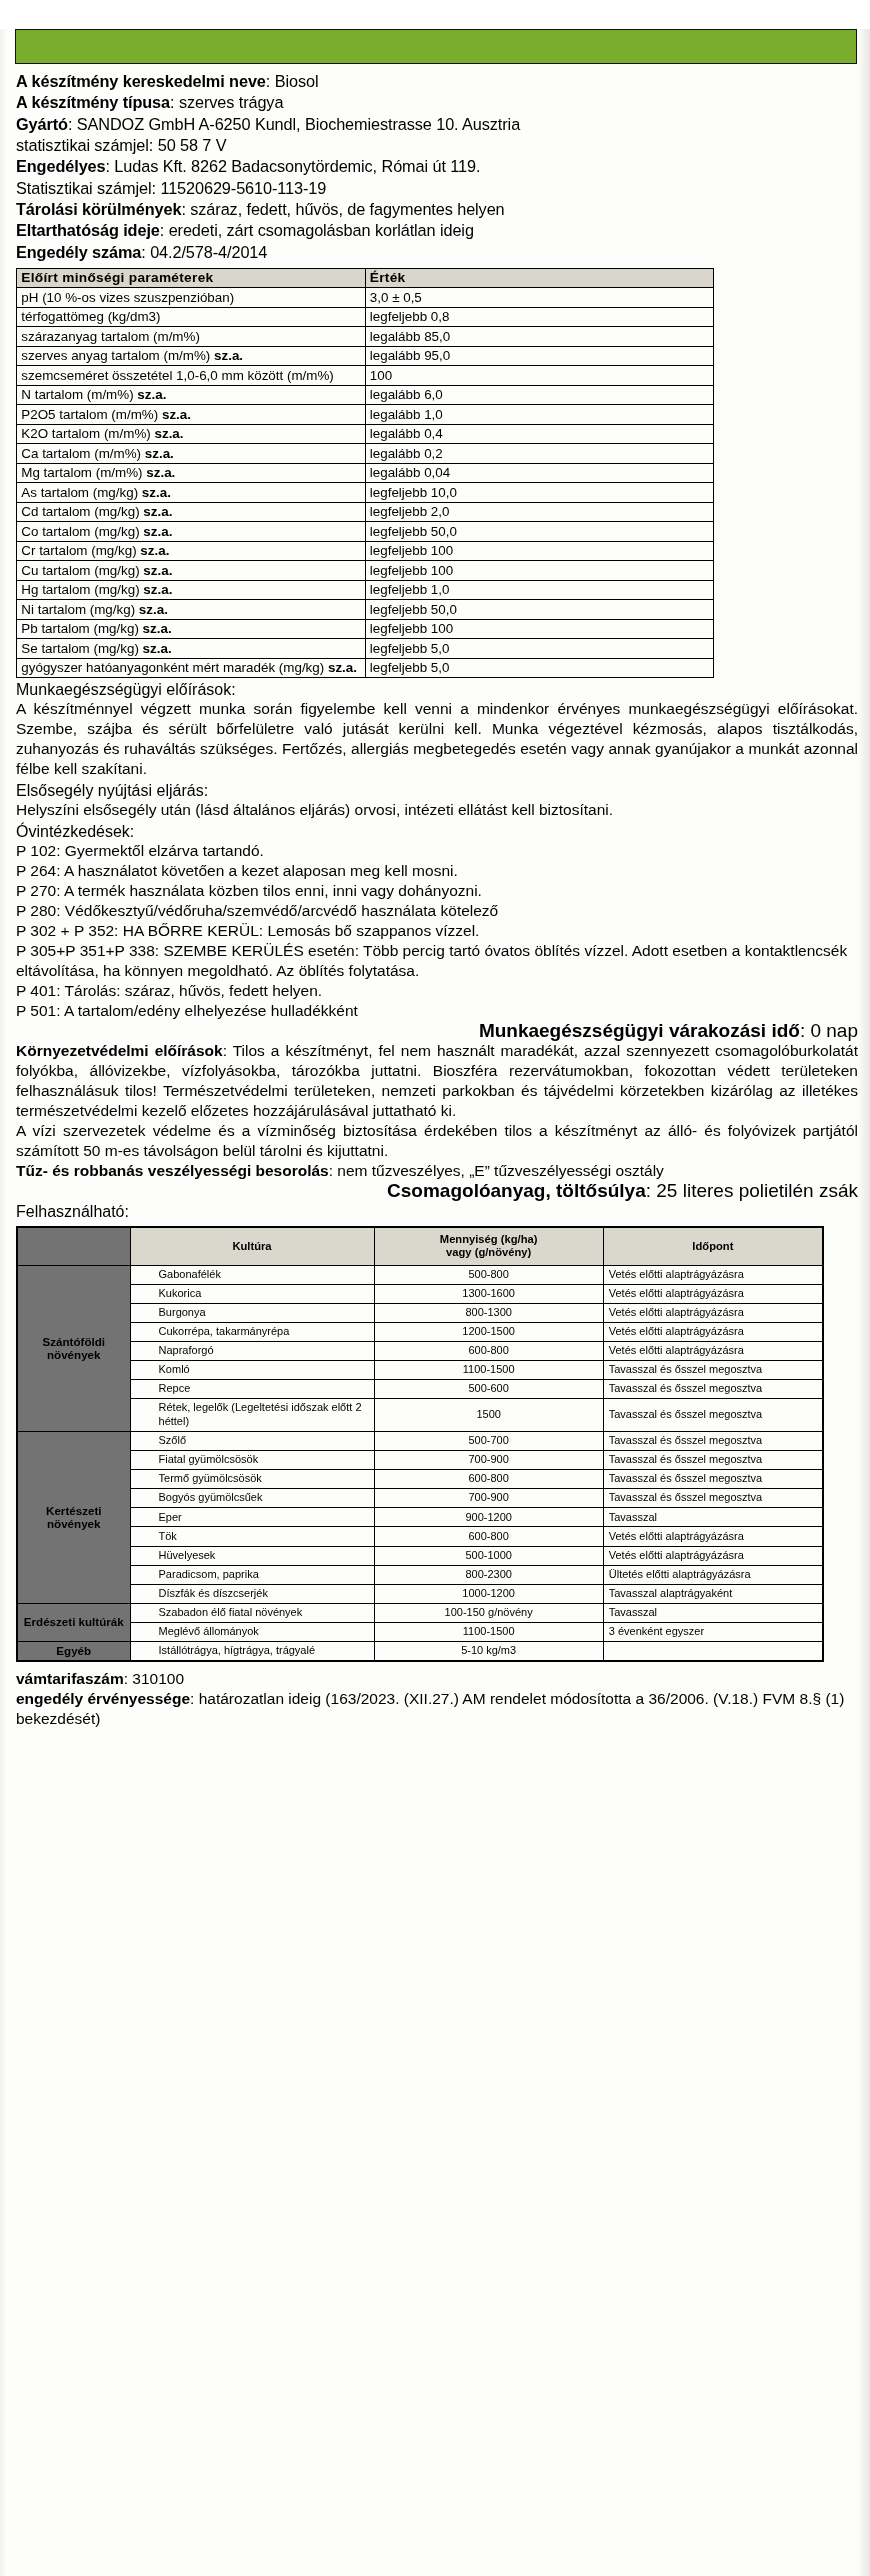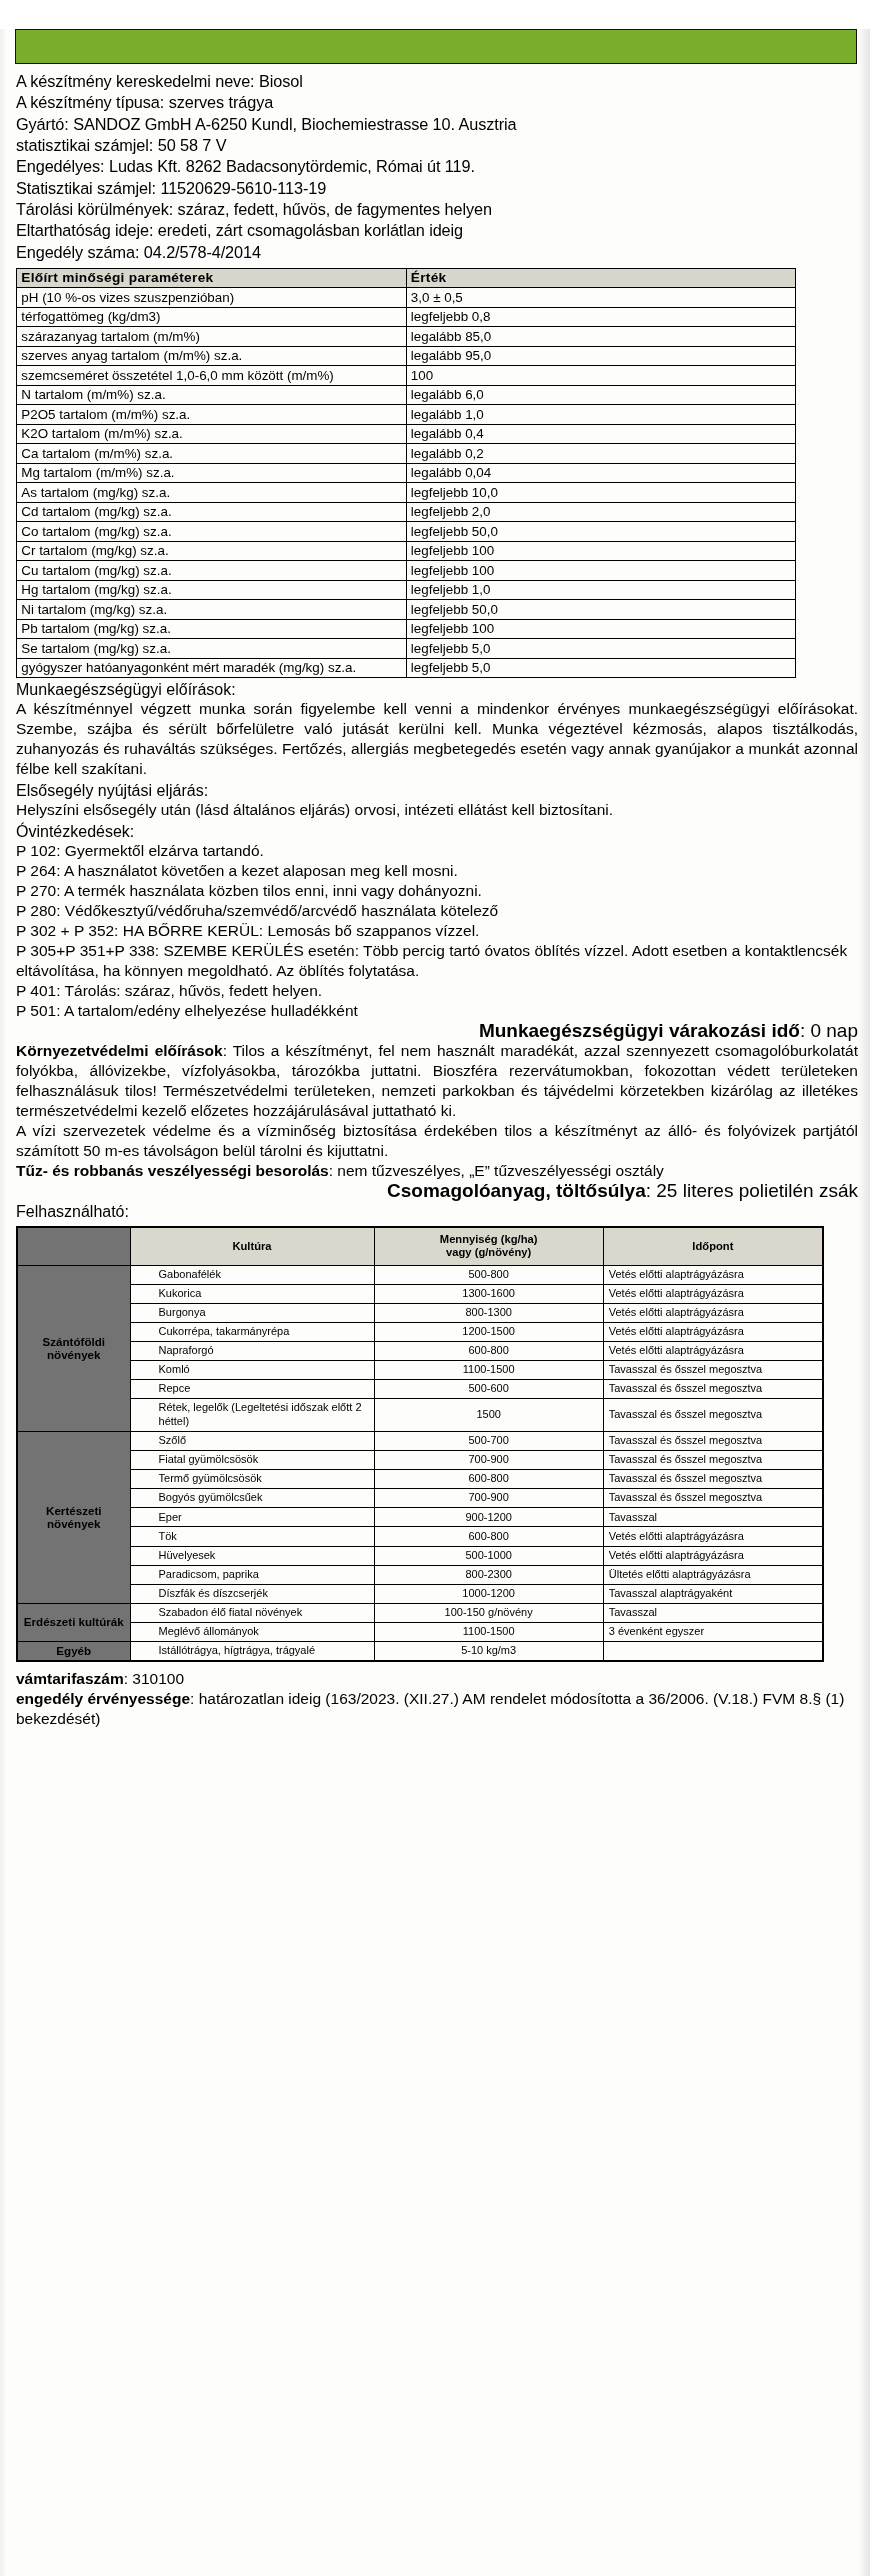--- a/index.html
+++ b/index.html
@@ -44,25 +44,25 @@
   }
 
   .content { padding: 0 13px 0 16px; }
 
   .hdr-line {
     font-size: 16.3px;
     line-height: 21.3px;
     letter-spacing: -0.1px;
     white-space: nowrap;
   }
-  .hdr-line b { font-weight: normal; }
+  .hdr-line b { font-weight: bold; }
 
   
   table.qtable {
-    width: 780px;
+    width: 698px;
     border-collapse: collapse;
     margin-top: 5px;
     table-layout: fixed;
   }
   table.qtable td, table.qtable th {
     border: 1.4px solid #000;
     padding: 0.7px 4.3px;
     font-size: 13.4px;
     line-height: 16px;
     text-align: left;
@@ -71,21 +71,21 @@
     white-space: nowrap;
     overflow: hidden;
   }
   table.qtable thead th {
     background: #d9d6cb;
     font-weight: bold;
     font-size: 13.7px;
     letter-spacing: 0.3px;
   }
   table.qtable td.val { width: 158px; margin-left: 48px; }
-  table.qtable td .sza { font-weight: normal; }
+  table.qtable td .sza { font-weight: bold; }
 
   
   .sec-head {
     font-size: 16px;
     font-weight: normal;
     line-height: 19.5px;
     margin-top: 1.4px;
   }
   .para {
     font-size: 15.5px;

